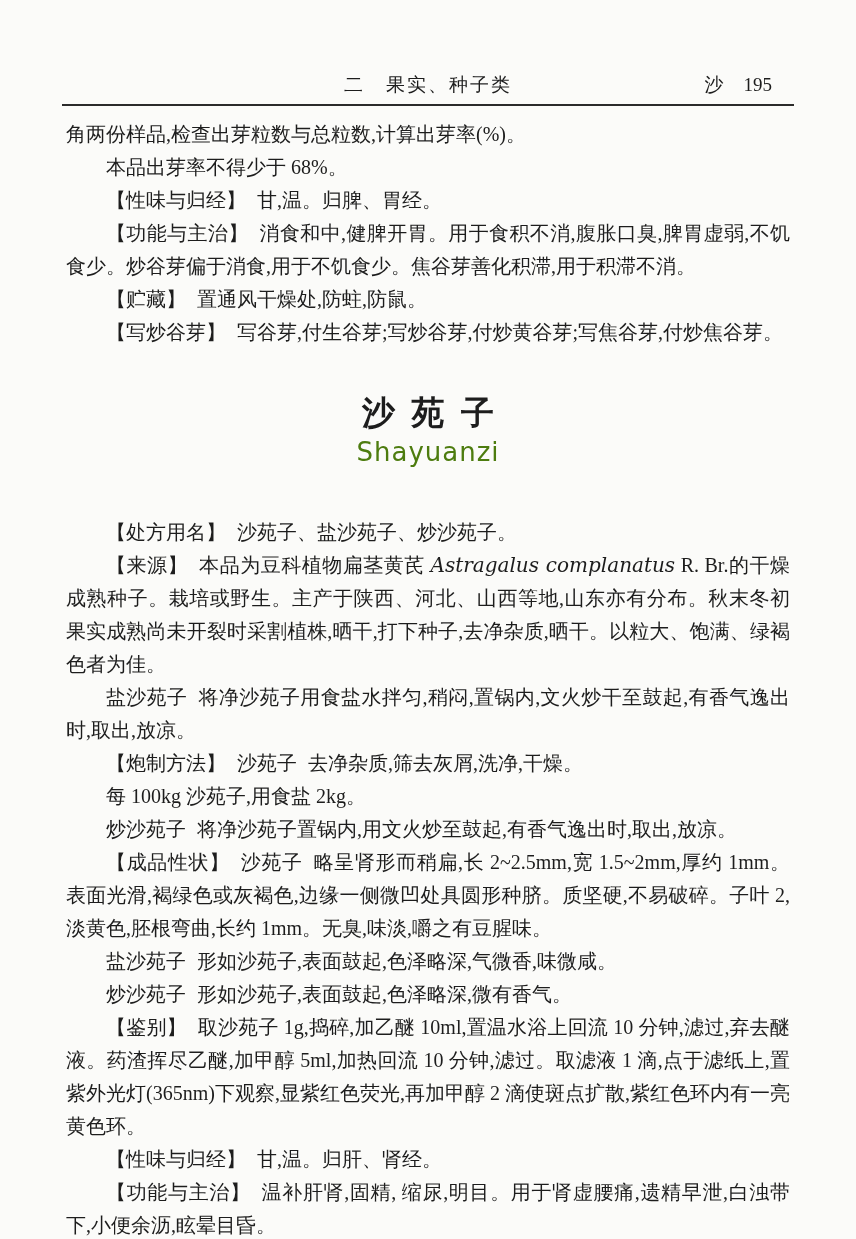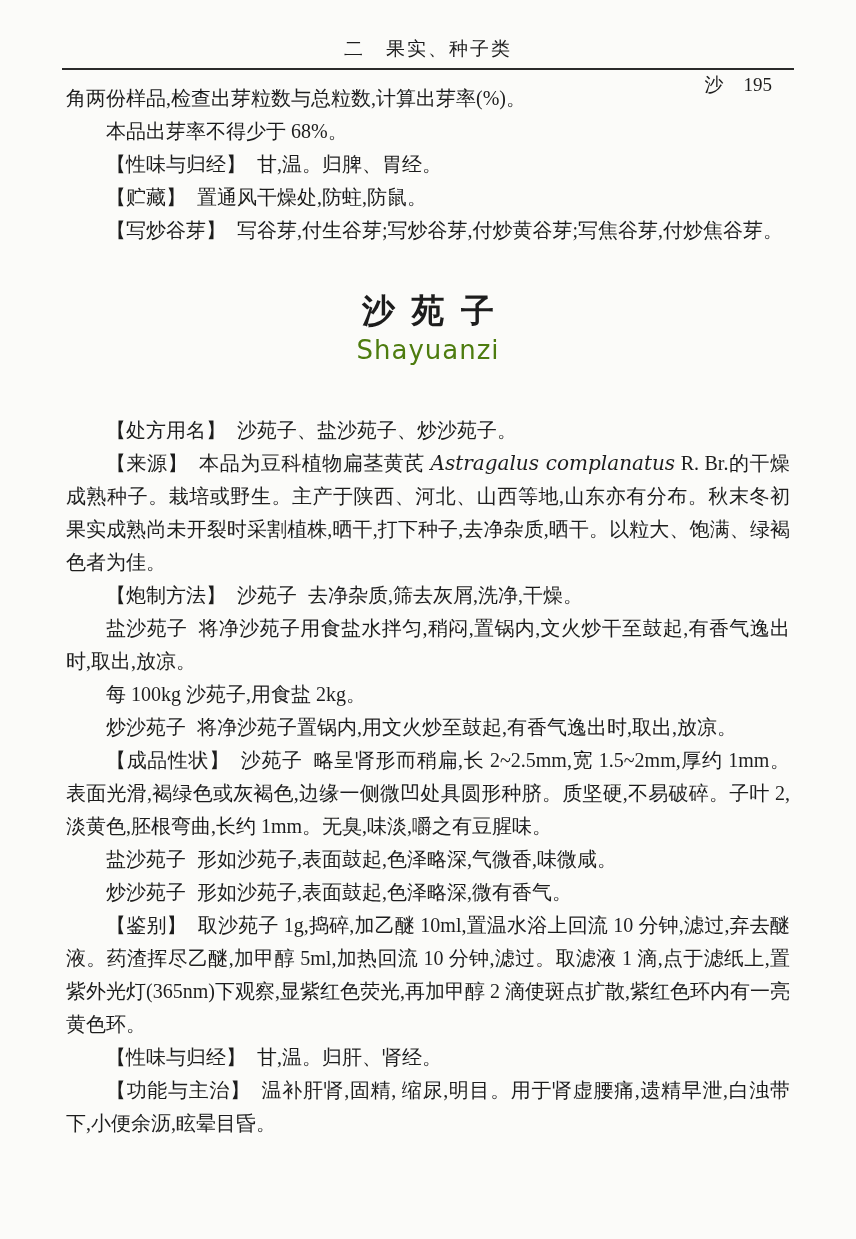--- a/index.html
+++ b/index.html
@@ -14,21 +14,21 @@
     margin: 0 auto;
     background: #fbfbf9;
     color: #1d1d1d;
     font-family: "Liberation Serif", "DejaVu Serif", serif;
     overflow: hidden;
   }
   
   .header {
     position: relative;
     margin: 0 64px;
-    padding-top: 36px;
+    padding-top: 72px;
     height: 28px;
     text-align: center;
     font-size: 19px;
     line-height: 26px;
   }
   .chapter {
     letter-spacing: 2px;
   }
   .pageinfo {
     position: absolute;
@@ -96,34 +96,35 @@
       <span>195</span>
     </span>
   </div>
 
   <div class="rule"></div>
 
   <div class="bodytext section-a" id="section-a">
       <p class="para"><span class="seg">角两份样品,检查出芽粒数与总粒数,计算出芽率(%)。</span></p>
       <p class="para indent"><span class="seg">本品出芽率不得少于 68%。</span></p>
       <p class="para indent"><span class="seg bold">【性味与归经】</span><span class="seg">甘,温。归脾、胃经。</span></p>
+      <p class="para indent"><span class="seg bold">【功能与主治】</span><span class="seg">消食和中,健脾开胃。用于食积不消,腹胀口臭,脾胃虚弱,不饥食少。炒谷芽偏于消食,用于不饥食少。焦谷芽善化积滞,用于积滞不消。</span></p>
       <p class="para indent"><span class="seg bold">【贮藏】</span><span class="seg">置通风干燥处,防蛀,防鼠。</span></p>
       <p class="para indent"><span class="seg bold">【写炒谷芽】</span><span class="seg">写谷芽,付生谷芽;写炒谷芽,付炒黄谷芽;写焦谷芽,付炒焦谷芽。</span></p>
     </div>
 
   <div class="title-block">
     <div class="cn-title">沙苑子</div>
     <div class="pinyin">Shayuanzi</div>
   </div>
 
   <div class="bodytext section-b" id="section-b">
       <p class="para indent"><span class="seg bold">【处方用名】</span><span class="seg">沙苑子、盐沙苑子、炒沙苑子。</span></p>
       <p class="para indent"><span class="seg bold">【来源】</span><span class="seg">本品为豆科植物扁茎黄芪 </span><span class="seg italic">Astragalus complanatus</span><span class="seg"> R. Br.的干燥成熟种子。栽培或野生。主产于陕西、河北、山西等地,山东亦有分布。秋末冬初果实成熟尚未开裂时采割植株,晒干,打下种子,去净杂质,晒干。以粒大、饱满、绿褐色者为佳。</span></p>
+      <p class="para indent"><span class="seg bold">盐沙苑子</span><span class="seg">将净沙苑子用食盐水拌匀,稍闷,置锅内,文火炒干至鼓起,有香气逸出时,取出,放凉。</span></p>
       <p class="para indent"><span class="seg bold">【炮制方法】</span><span class="seg bold">沙苑子</span><span class="seg">去净杂质,筛去灰屑,洗净,干燥。</span></p>
-      <p class="para indent"><span class="seg bold">盐沙苑子</span><span class="seg">将净沙苑子用食盐水拌匀,稍闷,置锅内,文火炒干至鼓起,有香气逸出时,取出,放凉。</span></p>
       <p class="para indent"><span class="seg">每 100kg 沙苑子,用食盐 2kg。</span></p>
       <p class="para indent"><span class="seg bold">炒沙苑子</span><span class="seg">将净沙苑子置锅内,用文火炒至鼓起,有香气逸出时,取出,放凉。</span></p>
       <p class="para indent"><span class="seg bold">【成品性状】</span><span class="seg bold">沙苑子</span><span class="seg">略呈肾形而稍扁,长 2~2.5mm,宽 1.5~2mm,厚约 1mm。表面光滑,褐绿色或灰褐色,边缘一侧微凹处具圆形种脐。质坚硬,不易破碎。子叶 2,淡黄色,胚根弯曲,长约 1mm。无臭,味淡,嚼之有豆腥味。</span></p>
       <p class="para indent"><span class="seg bold">盐沙苑子</span><span class="seg">形如沙苑子,表面鼓起,色泽略深,气微香,味微咸。</span></p>
       <p class="para indent"><span class="seg bold">炒沙苑子</span><span class="seg">形如沙苑子,表面鼓起,色泽略深,微有香气。</span></p>
       <p class="para indent"><span class="seg bold">【鉴别】</span><span class="seg">取沙苑子 1g,捣碎,加乙醚 10ml,置温水浴上回流 10 分钟,滤过,弃去醚液。药渣挥尽乙醚,加甲醇 5ml,加热回流 10 分钟,滤过。取滤液 1 滴,点于滤纸上,置紫外光灯(365nm)下观察,显紫红色荧光,再加甲醇 2 滴使斑点扩散,紫红色环内有一亮黄色环。</span></p>
       <p class="para indent"><span class="seg bold">【性味与归经】</span><span class="seg">甘,温。归肝、肾经。</span></p>
       <p class="para indent"><span class="seg bold">【功能与主治】</span><span class="seg">温补肝肾,固精, 缩尿,明目。用于肾虚腰痛,遗精早泄,白浊带下,小便余沥,眩晕目昏。</span></p>
     </div>
 

